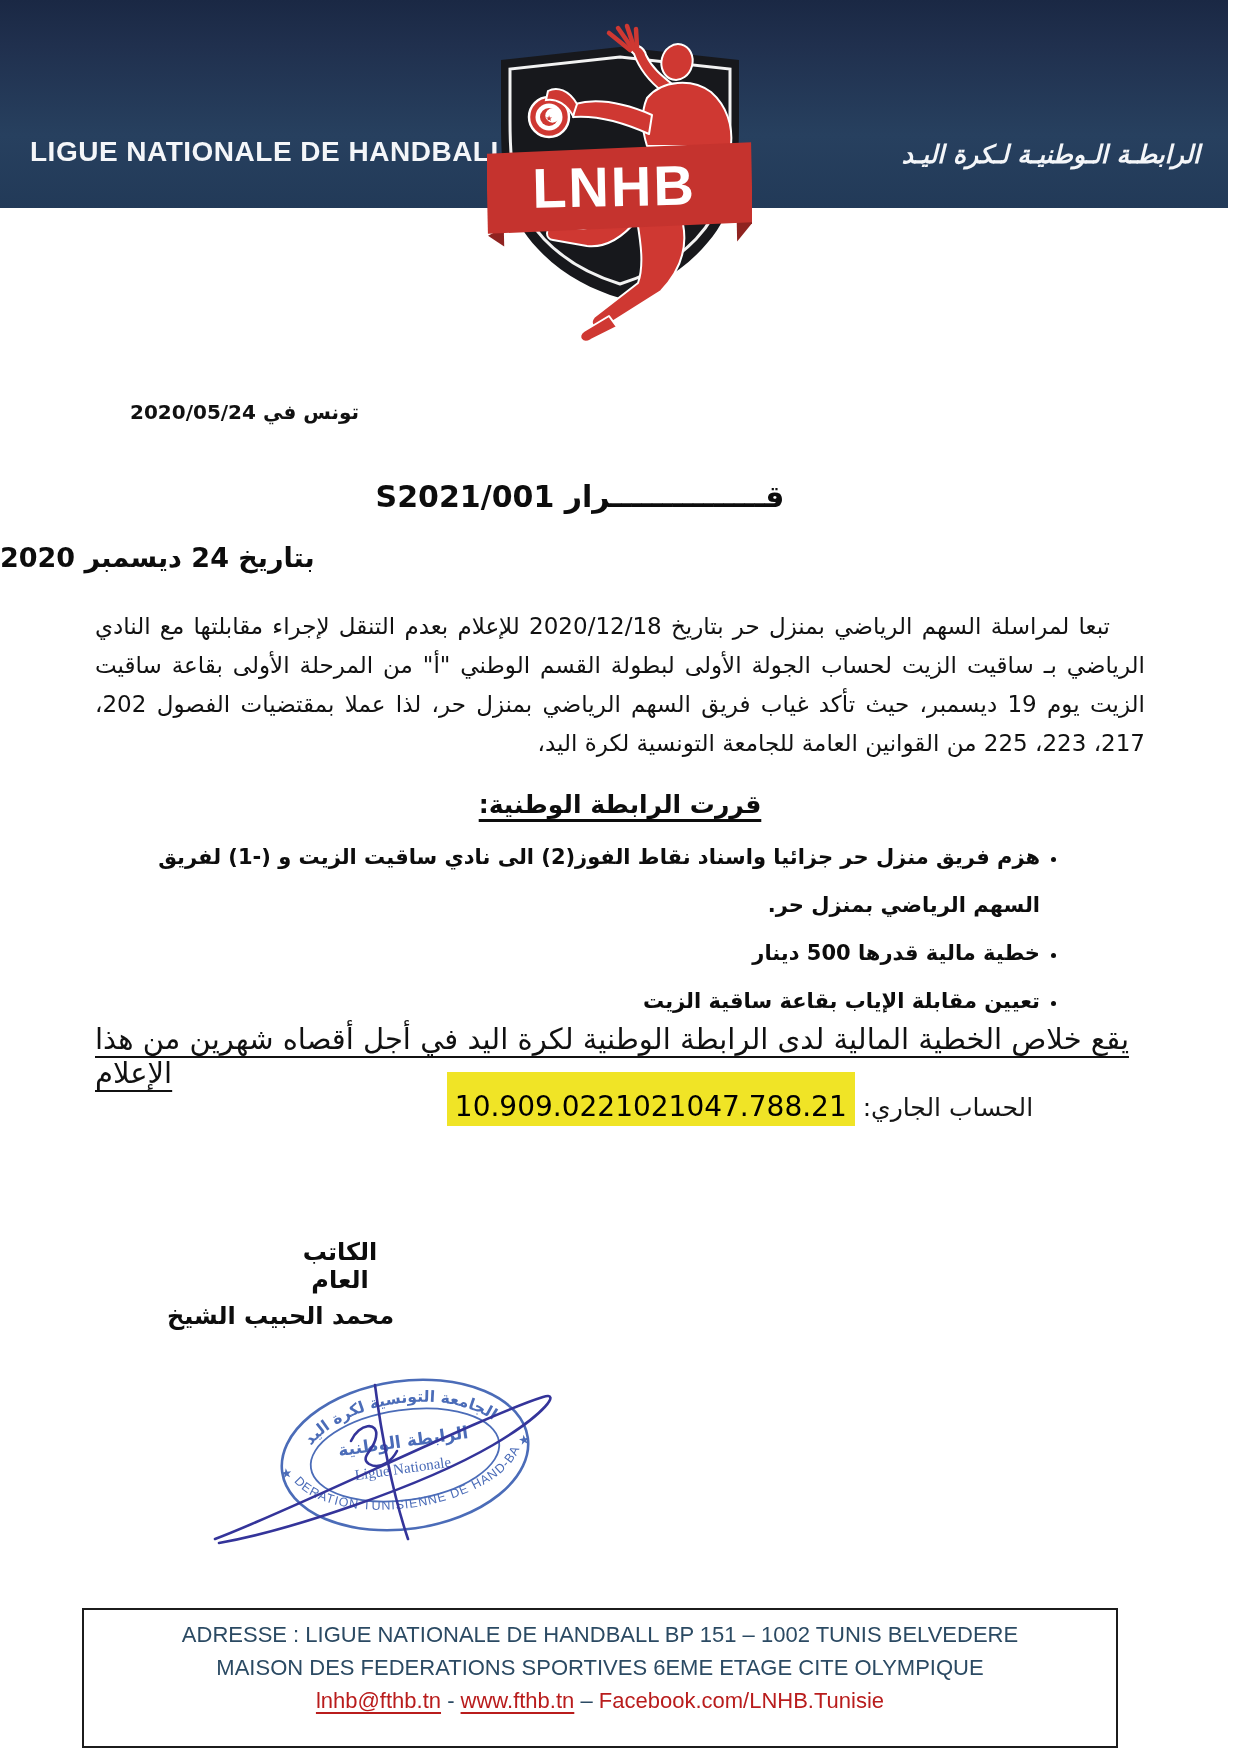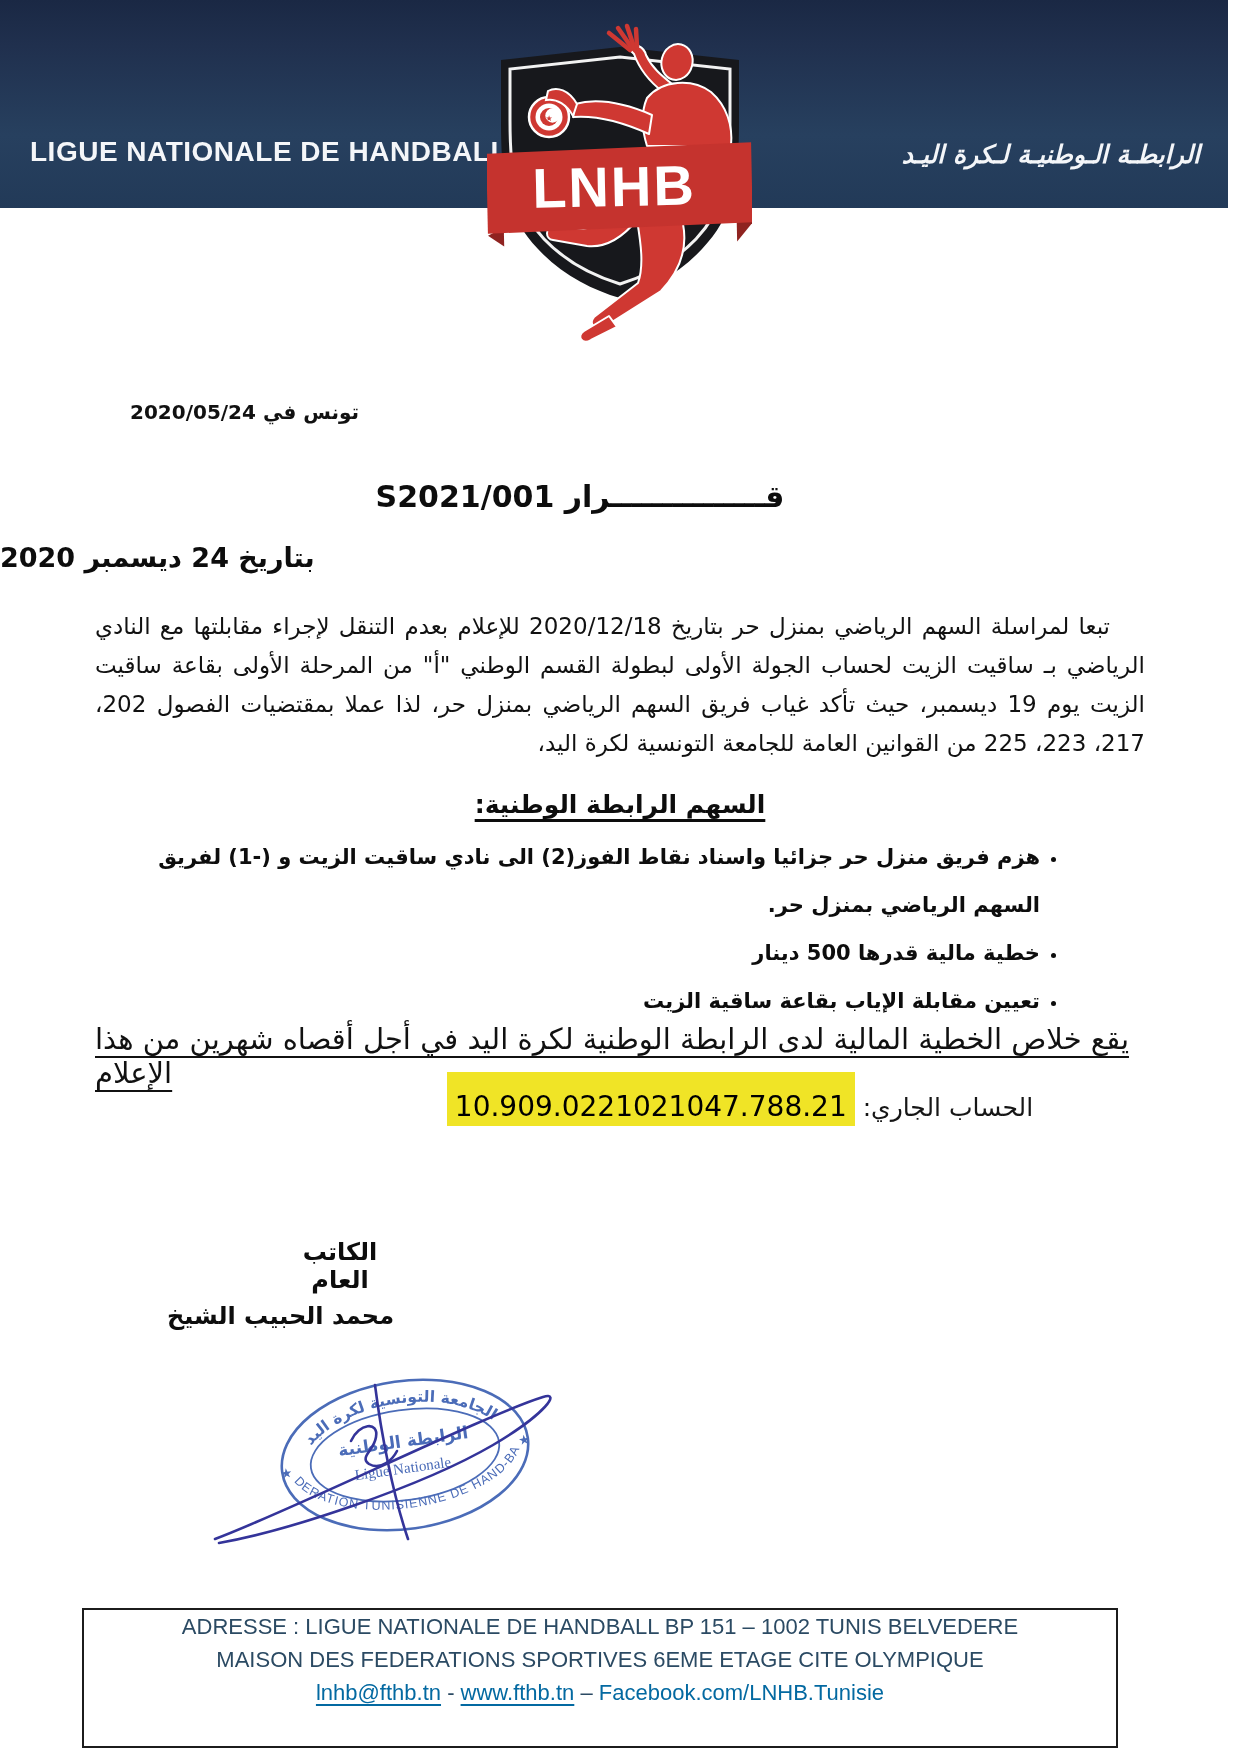--- a/index.html
+++ b/index.html
@@ -72,23 +72,24 @@
     position:absolute; left:214px; top:1302px; width:180px; text-align:center;
     font-weight:bold; font-size:24px; color:#0d0d0d; direction:rtl; white-space:nowrap;
   }
   .stamp-svg { position:absolute; left:195px; top:1363px; }
   
   .footer-box {
     position:absolute; left:82px; top:1608px; width:1036px; height:140px;
     border:2px solid #1c1c1c; background:#fff;
     font-family:"Liberation Sans", sans-serif;
     color:#2b4a63; text-align:center; font-size:22px; line-height:33px;
+    padding-top:8px;
   }
   .footer-box a, .footer-link {
-    color:#0369a1; text-decoration:none; cursor:pointer;
+    color:#b91c1c; text-decoration:none; cursor:pointer;
   }
   .u {
     text-decoration:underline; text-decoration-thickness:2px; text-underline-offset:4px;
   }
 </style>
 </head>
 <body>
 
 <div class="page">
 
@@ -136,21 +137,21 @@
   </svg>
 
   <div class="date-line">تونس في 2020/05/24</div>
 
   <div class="doc-title">قـــــــــــــــرار S2021/001</div>
 
   <div class="doc-subtitle">بتاريخ 24 ديسمبر 2020</div>
 
   <div class="intro">تبعا لمراسلة السهم الرياضي بمنزل حر بتاريخ 2020/12/18 للإعلام بعدم التنقل لإجراء مقابلتها مع النادي الرياضي بـ ساقيت الزيت لحساب الجولة الأولى لبطولة القسم الوطني "أ" من المرحلة الأولى بقاعة ساقيت الزيت يوم 19 ديسمبر، حيث تأكد غياب فريق السهم الرياضي بمنزل حر، لذا عملا بمقتضيات الفصول 202، 217، 223، 225 من القوانين العامة للجامعة التونسية لكرة اليد،</div>
 
-  <div class="decision-heading">السهم الرابطة الوطنية:</div>
+  <div class="decision-heading">قررت الرابطة الوطنية:</div>
 
   <ul class="decision-list">
     <li>هزم فريق منزل حر جزائيا واسناد نقاط الفوز(2) الى نادي ساقيت الزيت و ⁦(1-)⁩ لفريق السهم الرياضي بمنزل حر.</li>
     <li>خطية مالية قدرها 500 دينار</li>
     <li>تعيين مقابلة الإياب بقاعة ساقية الزيت</li>
   </ul>
 
   <div class="payment-note">يقع خلاص الخطية المالية لدى الرابطة الوطنية لكرة اليد في أجل أقصاه شهرين من هذا الإعلام</div>
 
   <div class="account-line">

